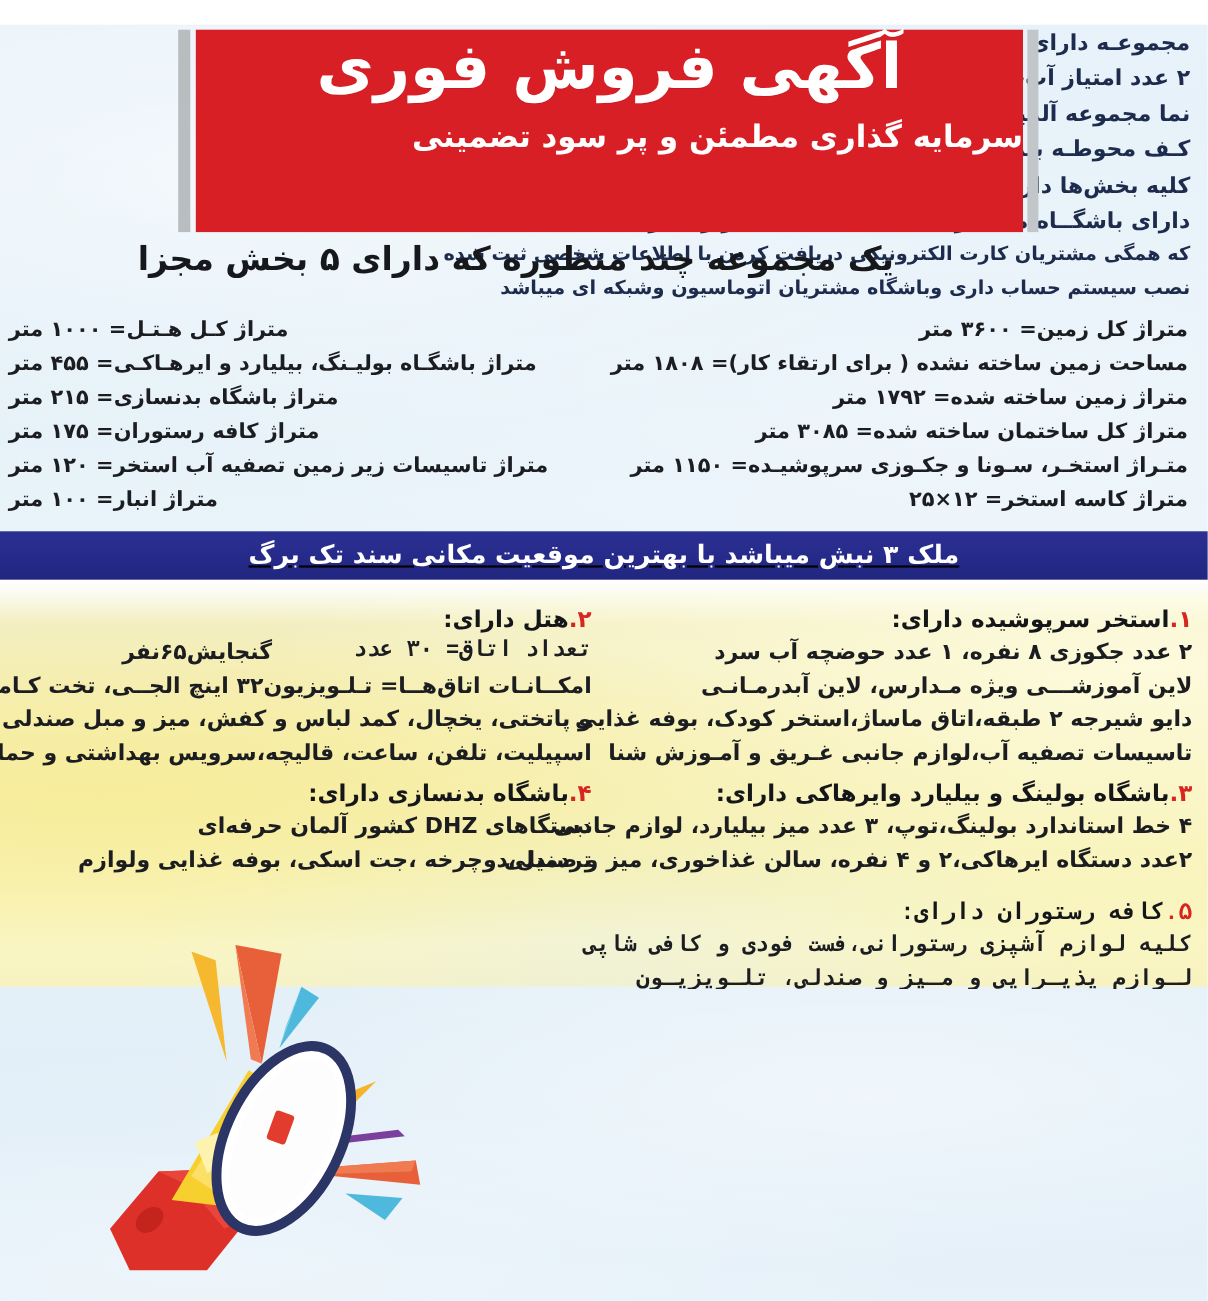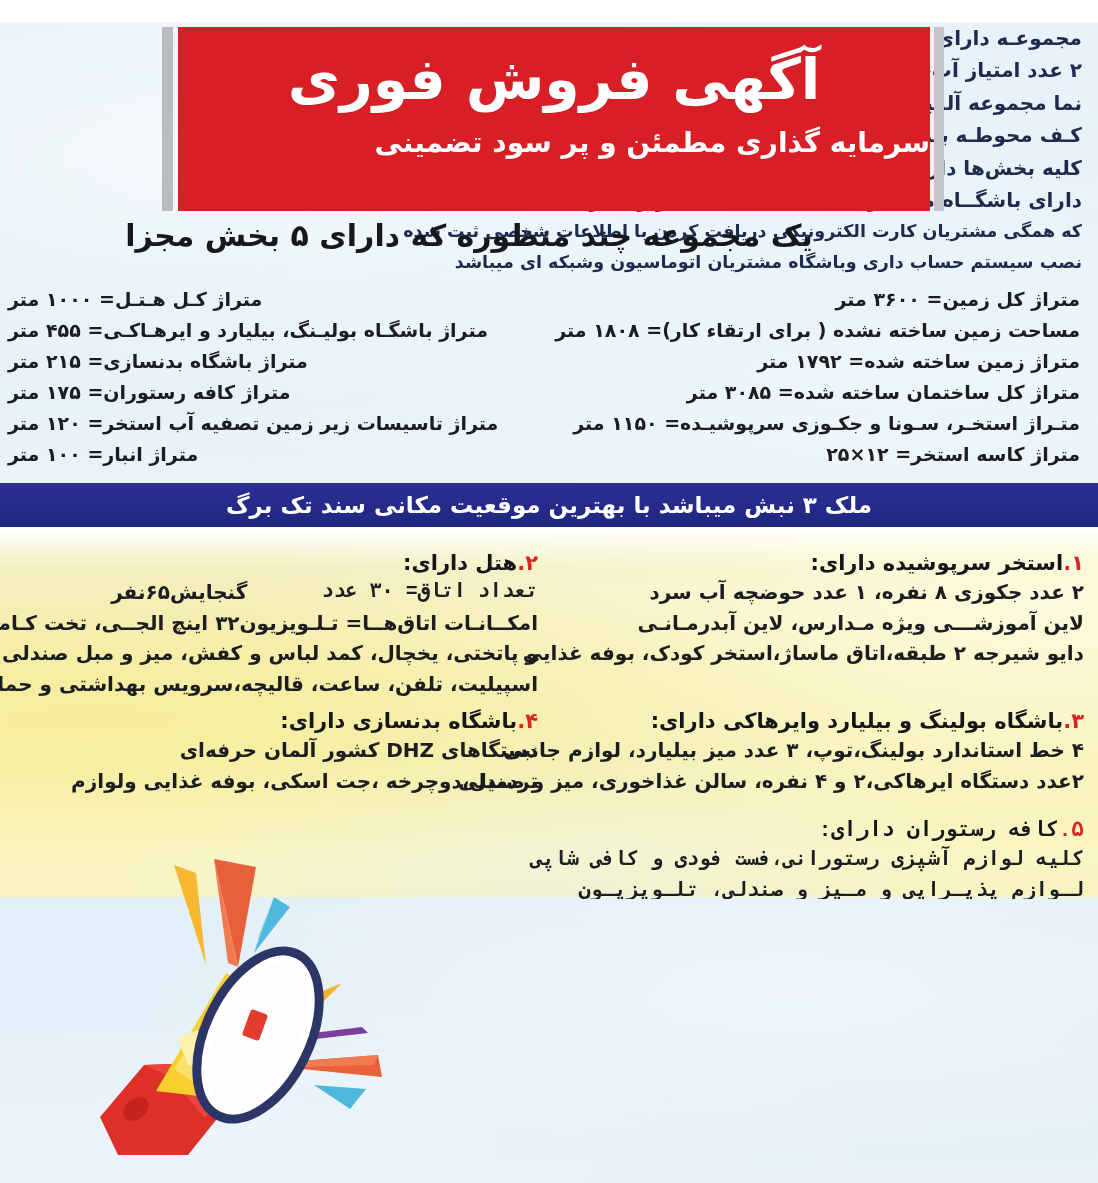--- a/index.html
+++ b/index.html
@@ -43,21 +43,20 @@
   
   .header-banner {
     position: absolute;
     right: 168px;
     top: 27px;
     width: 752px;
     height: 184px;
     background: #d81f26;
     z-index: 5;
     box-sizing: border-box;
-    padding-top: 18px;
   }
   .header-banner .edge-left {
     position: absolute;
     left: -16px; top: 0;
     width: 11px; height: 184px;
     background: #b9bdc0;
   }
   .header-banner .edge-right {
     position: absolute;
     right: -14px; top: 0;
@@ -139,20 +138,21 @@
     position: absolute;
     left: 0;
     top: 483px;
     width: 1098px;
     height: 44px;
     background: linear-gradient(180deg, #2a2f92 0%, #262b8b 50%, #21267f 100%);
     display: flex;
     align-items: center;
     justify-content: center;
     z-index: 7;
+    text-decoration: underline;
   }
   .blue-strip-text {
     color: #ffffff;
     font-size: 23px;
     font-weight: bold;
     direction: rtl;
     letter-spacing: 0.2px;
   }
 
   
@@ -314,20 +314,21 @@
   </div>
 
   <div class="yellow-section">
     <div class="yellow-grid">
 
       <div class="blk right-col" style="top:22px; width:520px;">
         <div class="blk-title"><span class="blk-num">۱.</span><span>استخر سرپوشیده دارای:</span></div>
         <div class="blk-line">۲ عدد جکوزی ۸ نفره، ۱ عدد حوضچه آب سرد</div>
         <div class="blk-line">لاین آموزشـــی ویژه مـدارس، لاین آبدرمـانـی</div>
         <div class="blk-line">دایو شیرجه ۲ طبقه،اتاق ماساژ،استخر کودک، بوفه غذایی</div>
+        <div class="blk-line">تاسیسات تصفیه آب،لوازم جانبی غـریق و آمـوزش شنا</div>
       </div>
 
       <div class="blk left-col" style="top:22px; width:528px;">
         <div class="blk-title" style="text-align:right;"><span class="blk-num">۲.</span><span>هتل دارای:</span></div>
         <div class="hotel-cap">
           <div class="blk-line" style="text-align:right;font-family:Liberation Mono, monospace;">تعداد اتاق= ۳۰ عدد</div>
           <div class="blk-line">گنجایش۶۵نفر</div>
         </div>
         <div class="blk-line">امکــانـات اتاق‌هــا= تـلـویزیون۳۲ اینچ الجــی، تخت کـامل</div>
         <div class="blk-line">و پاتختی، یخچال، کمد لباس و کفش، میز و مبل صندلی</div>

